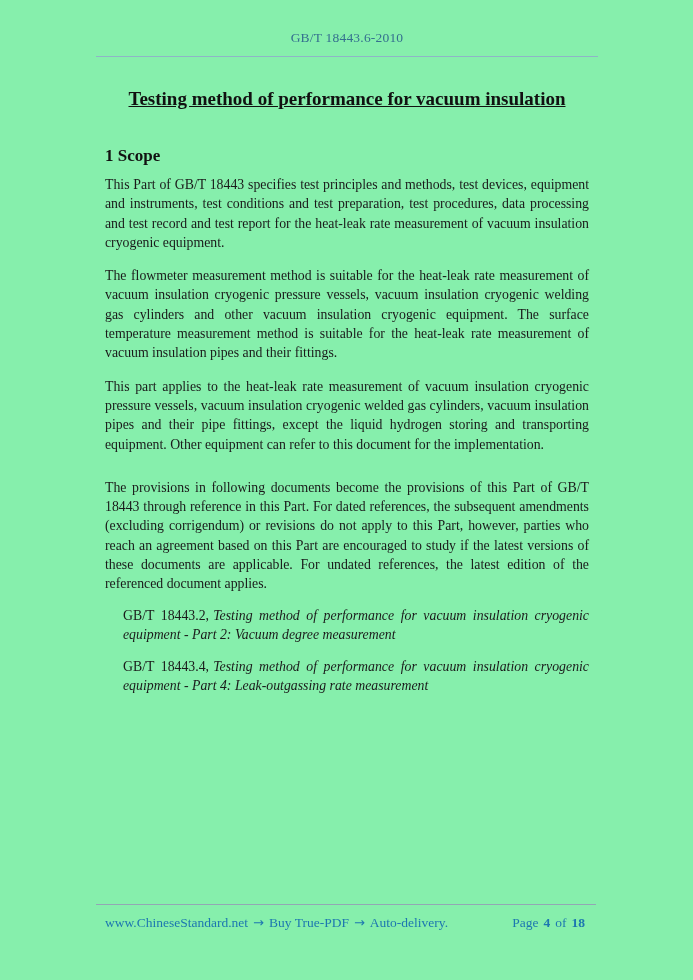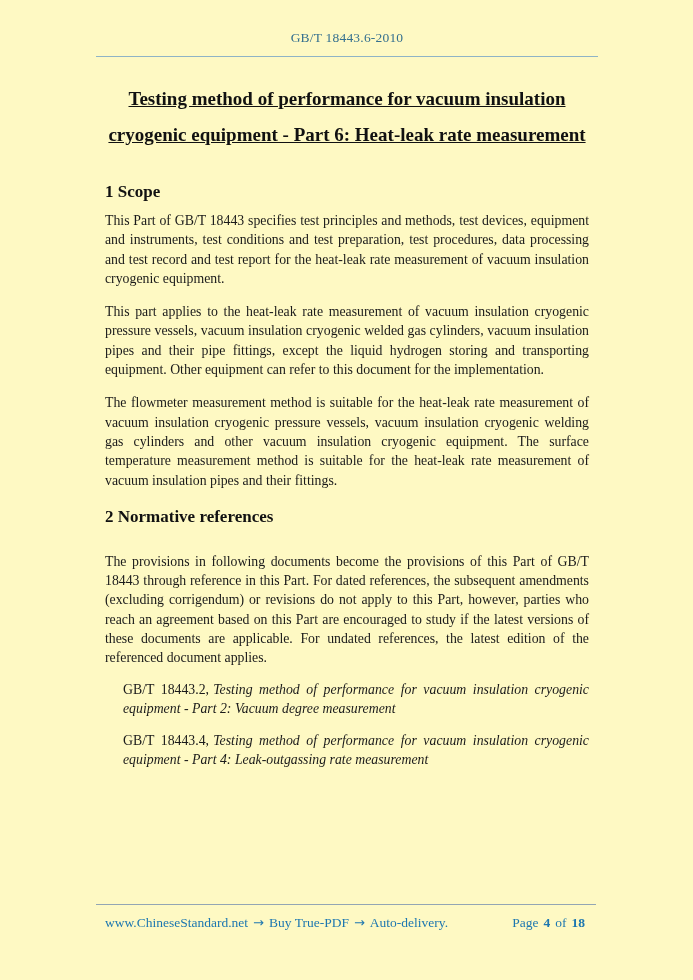--- a/index.html
+++ b/index.html
@@ -4,21 +4,21 @@
 <style>
   html, body {
     margin: 0;
     padding: 0;
     background: #ffffff;
   }
   .page {
     position: relative;
     width: 693px;
     height: 980px;
-    background: #fef9c3;
+    background: #86efac;
     font-family: "Liberation Serif", serif;
     color: #1a1a1a;
     overflow: hidden;
     margin: 0 auto;
   }
   .content {
     position: absolute;
     top: 0;
     left: 105px;
     width: 484px;
@@ -111,32 +111,30 @@
 
 <div class="page">
   <div class="content">
 
     <div class="doc-number">GB/T 18443.6-2010</div>
 
     <hr class="header-rule">
 
     <h1 class="doc-title">
       <span style="display:block">Testing method of performance for vacuum insulation</span>
-      <span style="display:block">cryogenic equipment - Part 6: Heat-leak rate measurement</span>
     </h1>
 
     <h2 class="section-heading heading-s1">1 Scope</h2>
 
     <p class="body-para first">This Part of GB/T 18443 specifies test principles and methods, test devices, equipment and instruments, test conditions and test preparation, test procedures, data processing and test record and test report for the heat-leak rate measurement of vacuum insulation cryogenic equipment.</p>
 
+    <p class="body-para">The flowmeter measurement method is suitable for the heat-leak rate measurement of vacuum insulation cryogenic pressure vessels, vacuum insulation cryogenic welding gas cylinders and other vacuum insulation cryogenic equipment. The surface temperature measurement method is suitable for the heat-leak rate measurement of vacuum insulation pipes and their fittings.</p>
+
     <p class="body-para">This part applies to the heat-leak rate measurement of vacuum insulation cryogenic pressure vessels, vacuum insulation cryogenic welded gas cylinders, vacuum insulation pipes and their pipe fittings, except the liquid hydrogen storing and transporting equipment. Other equipment can refer to this document for the implementation.</p>
 
-    <p class="body-para">The flowmeter measurement method is suitable for the heat-leak rate measurement of vacuum insulation cryogenic pressure vessels, vacuum insulation cryogenic welding gas cylinders and other vacuum insulation cryogenic equipment. The surface temperature measurement method is suitable for the heat-leak rate measurement of vacuum insulation pipes and their fittings.</p>
-
-    <h2 class="section-heading heading-s2">2 Normative references</h2>
 
     <p class="body-para after-heading">The provisions in following documents become the provisions of this Part of GB/T 18443 through reference in this Part. For dated references, the subsequent amendments (excluding corrigendum) or revisions do not apply to this Part, however, parties who reach an agreement based on this Part are encouraged to study if the latest versions of these documents are applicable. For undated references, the latest edition of the referenced document applies.</p>
 
 
     <div class="reference">
       <span class="ref-code">GB/T 18443.2,</span><span class="ref-title">Testing method of performance for vacuum insulation cryogenic equipment - Part 2: Vacuum degree measurement</span>
     </div>
 
 
     <div class="reference">

